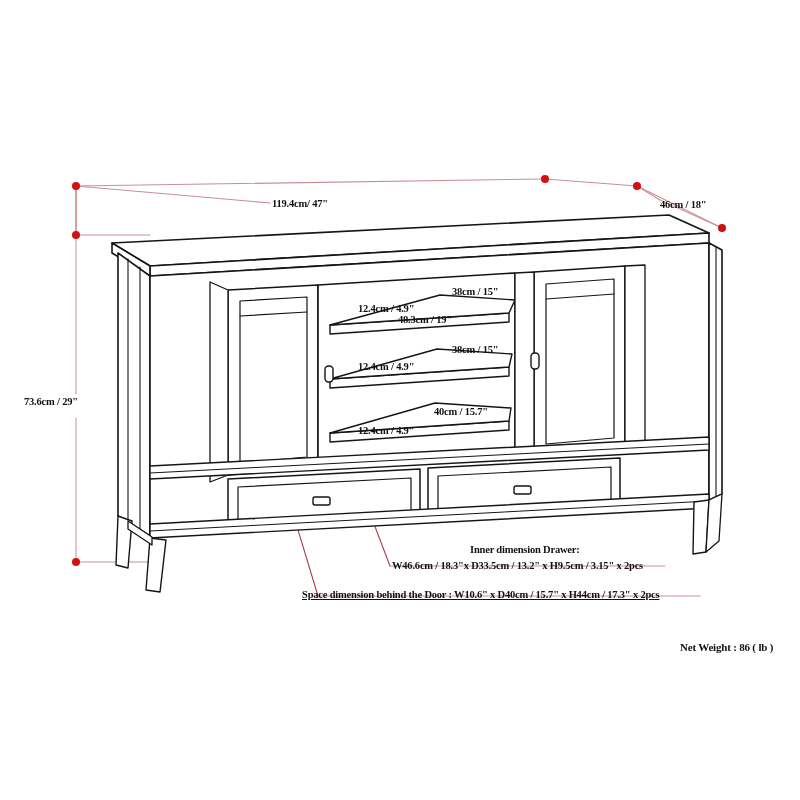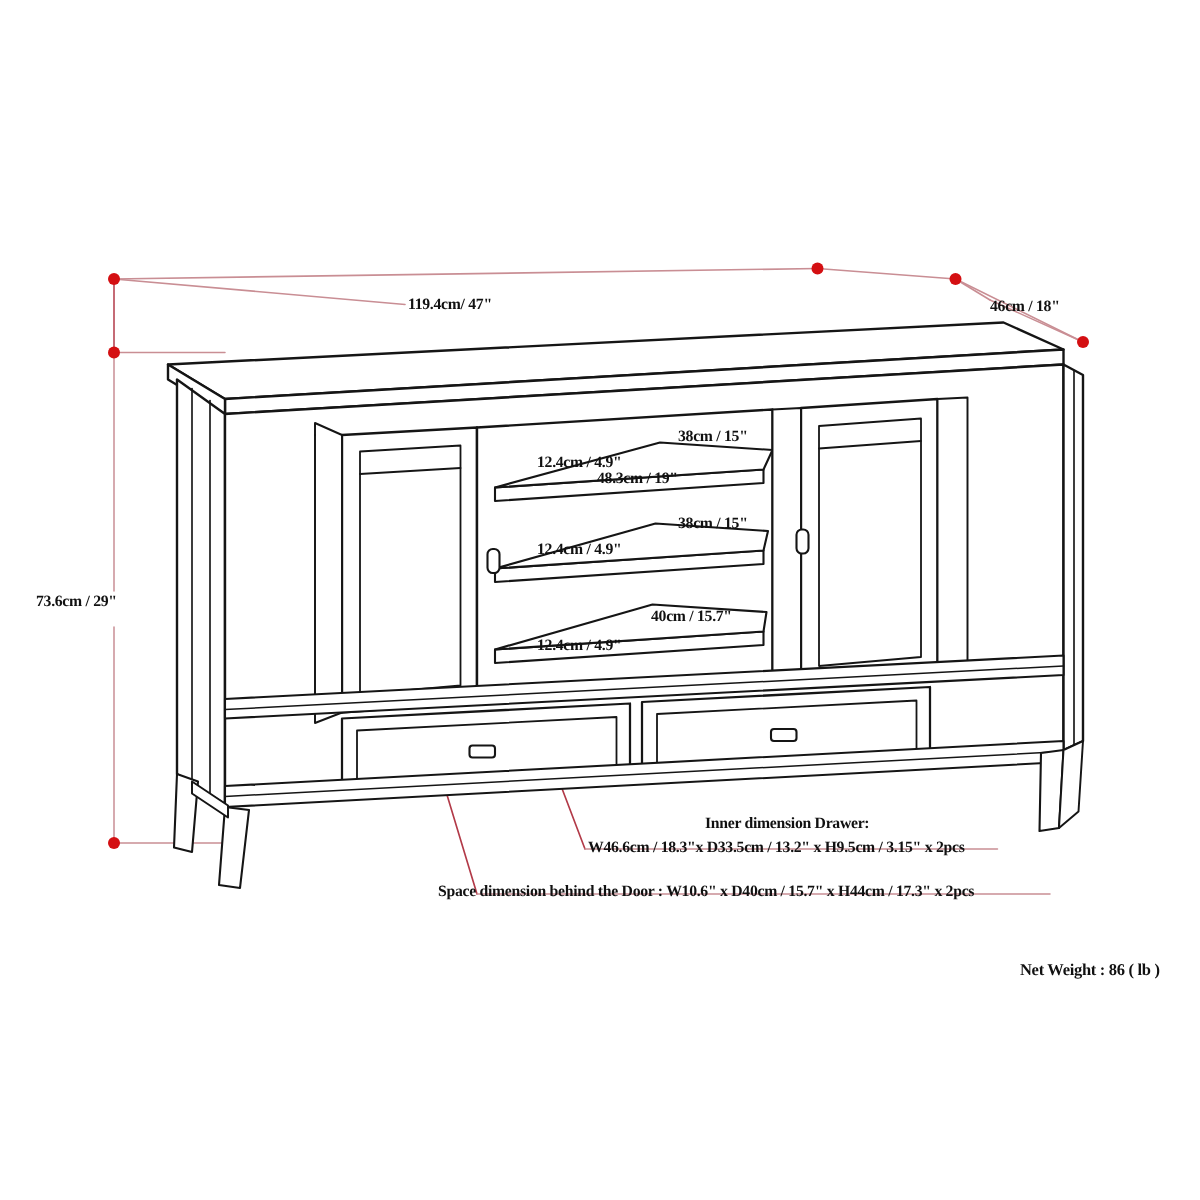--- a/index.html
+++ b/index.html
@@ -228,17 +228,17 @@
   <div class="lbl lbl-dim" style="left:358px; top:361px;">12.4cm / 4.9"</div>
 
   <div class="lbl lbl-dim" style="left:434px; top:406px;">40cm / 15.7"</div>
 
   <div class="lbl lbl-dim" style="left:358px; top:425px;">12.4cm / 4.9"</div>
 
   <div class="lbl lbl-note" style="left:470px; top:544px;">Inner dimension Drawer:</div>
 
   <div class="lbl lbl-note" style="left:392px; top:560px;">W46.6cm / 18.3"x D33.5cm / 13.2" x H9.5cm / 3.15" x 2pcs</div>
 
-  <div class="lbl lbl-note" style="left:292px; top:589px;">Space dimension behind the Door  : W10.6" x D40cm / 15.7" x H44cm / 17.3" x 2pcs</div>
+  <div class="lbl lbl-note" style="left:302px; top:589px;text-decoration:underline;">Space dimension behind the Door  : W10.6" x D40cm / 15.7" x H44cm / 17.3" x 2pcs</div>
 
   <div class="lbl lbl-weight" style="left:680px; top:641px;">Net Weight : 86 ( lb )</div>
 
 </div>
 
 </body></html>

